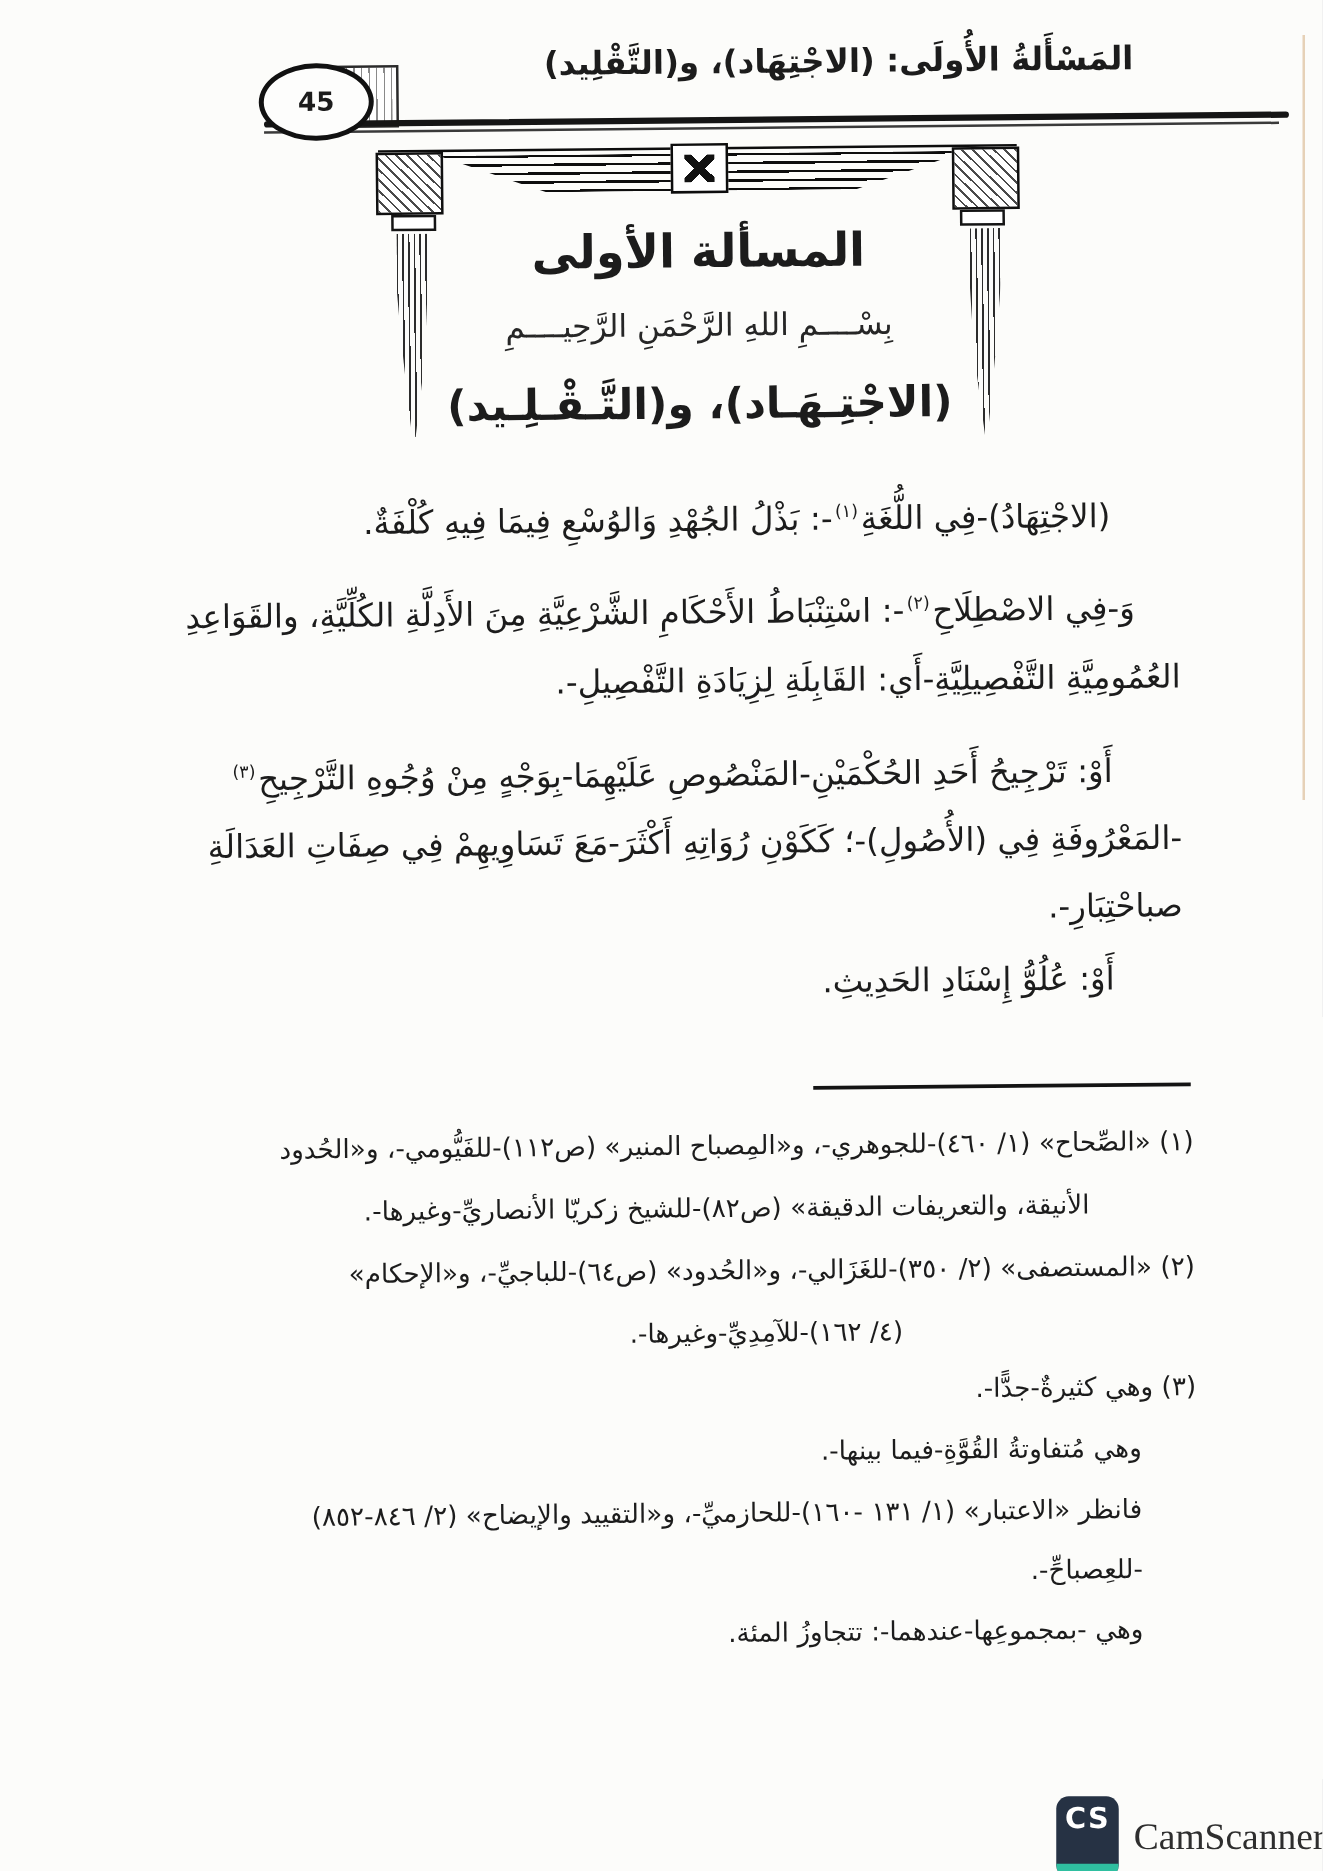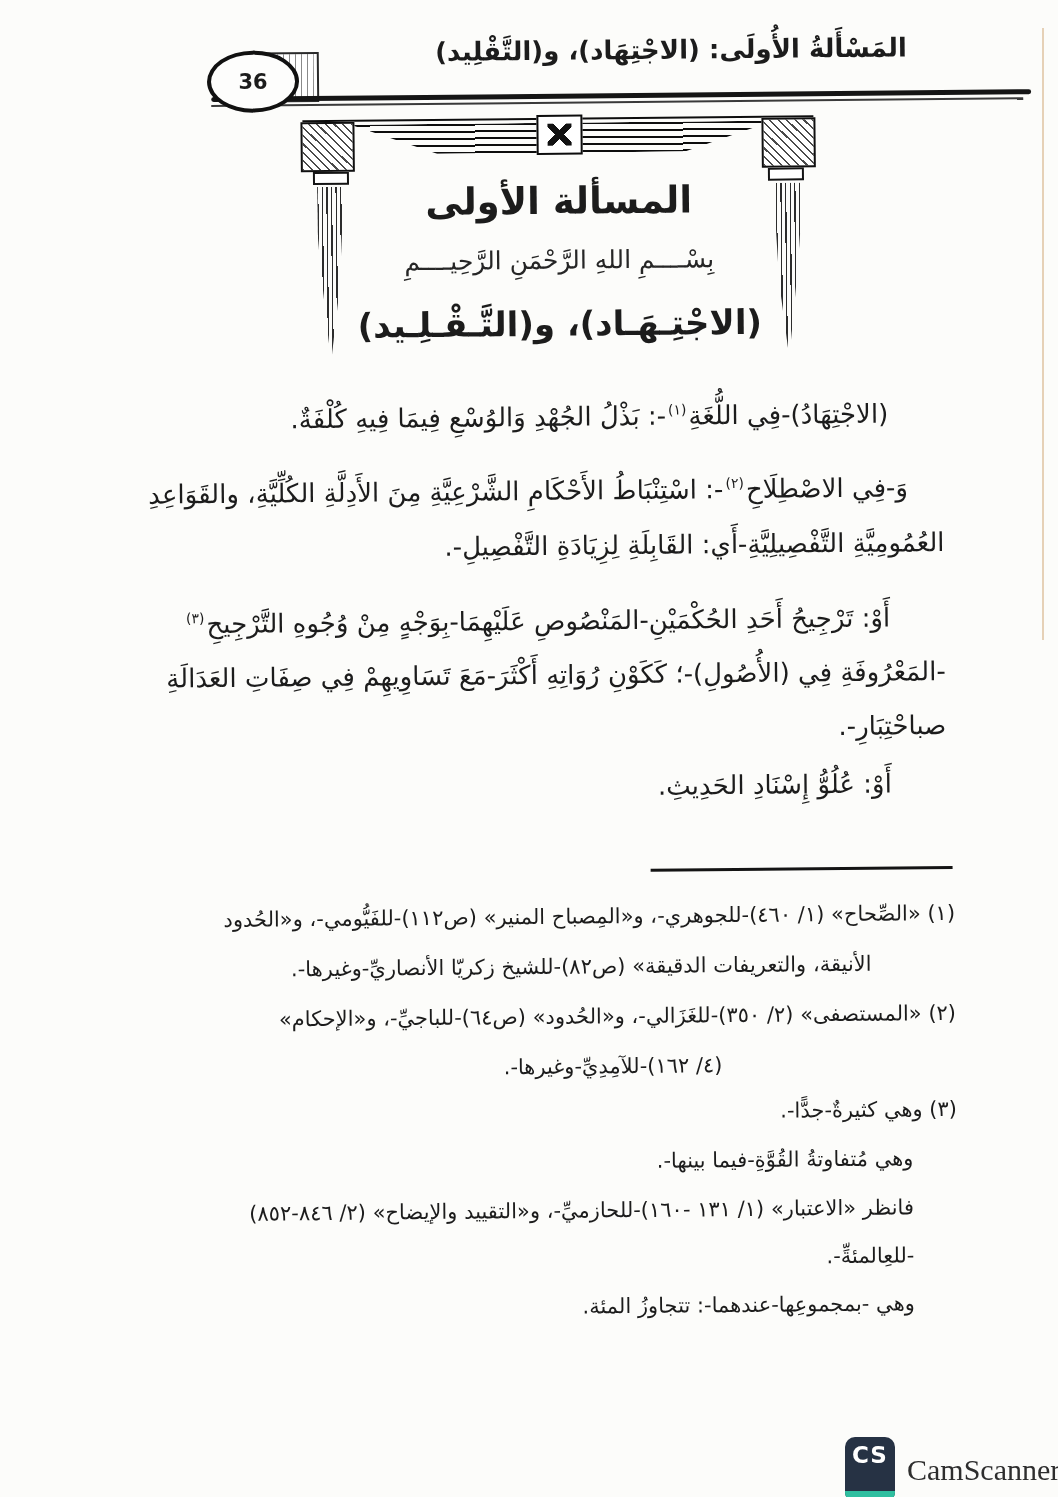--- a/index.html
+++ b/index.html
@@ -119,21 +119,21 @@
 
 <div class="page">
   <div class="edge-line"></div>
 
   <div class="scan">
 
     <div class="running-header">المَسْأَلةُ الأُولَى: (الاجْتِهَاد)، و(التَّقْلِيد)</div>
 
     <div class="pageno-group">
       <div class="pageno-rect"></div>
-      <div class="pageno-oval">36</div>
+      <div class="pageno-oval">45</div>
     </div>
 
     <div class="header-rule">
       <div class="thick"></div>
       <div class="thin"></div>
     </div>
 
     <div class="frame">
       <div class="topline"></div>
       <div class="rulestack left"></div>
@@ -169,21 +169,21 @@
 
     <div class="fn-rule"></div>
     <div class="footnotes" id="footnote-lines">
         <div class="fline slot-f1a"><span>(١) «الصِّحاح» (١/ ٤٦٠)-للجوهري-، و«المِصباح المنير» (ص١١٢)-للفَيُّومي-، و«الحُدود</span></div>
         <div class="fline slot-f1b"><span>الأنيقة، والتعريفات الدقيقة» (ص٨٢)-للشيخ زكريّا الأنصاريِّ-وغيرها-.</span></div>
         <div class="fline slot-f2a"><span>(٢) «المستصفى» (٢/ ٣٥٠)-للغَزَالي-، و«الحُدود» (ص٦٤)-للباجيِّ-، و«الإحكام»</span></div>
         <div class="fline slot-f2b"><span>(٤/ ١٦٢)-للآمِدِيِّ-وغيرها-.</span></div>
         <div class="fline slot-f3a"><span>(٣) وهي كثيرةٌ-جدًّا-.</span></div>
         <div class="fline slot-f3b"><span>وهي مُتفاوتةُ القُوَّةِ-فيما بينها-.</span></div>
         <div class="fline slot-f3c"><span>فانظر «الاعتبار» (١/ ١٣١ -١٦٠)-للحازميِّ-، و«التقييد والإيضاح» (٢/ ٨٤٦-٨٥٢)</span></div>
-        <div class="fline slot-f3d"><span>-للعِالمئةِّ-.</span></div>
+        <div class="fline slot-f3d"><span>-للعِصباحِّ-.</span></div>
         <div class="fline slot-f3e"><span>وهي -بمجموعِها-عندهما-: تتجاوزُ المئة.</span></div>
       </div>
   </div>
 
   <div class="watermark">
     <div class="cs-logo">
       <div class="cs-txt">CS</div>
       <div class="cs-strip"></div>
     </div>
     <div class="cs-name">CamScanner</div>

